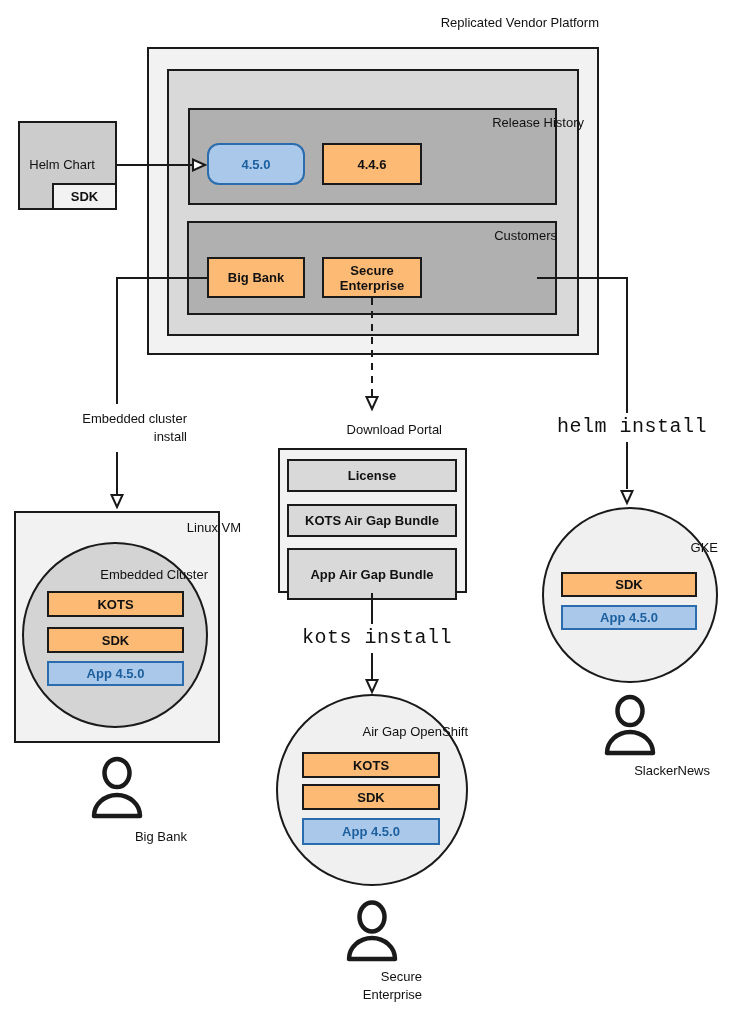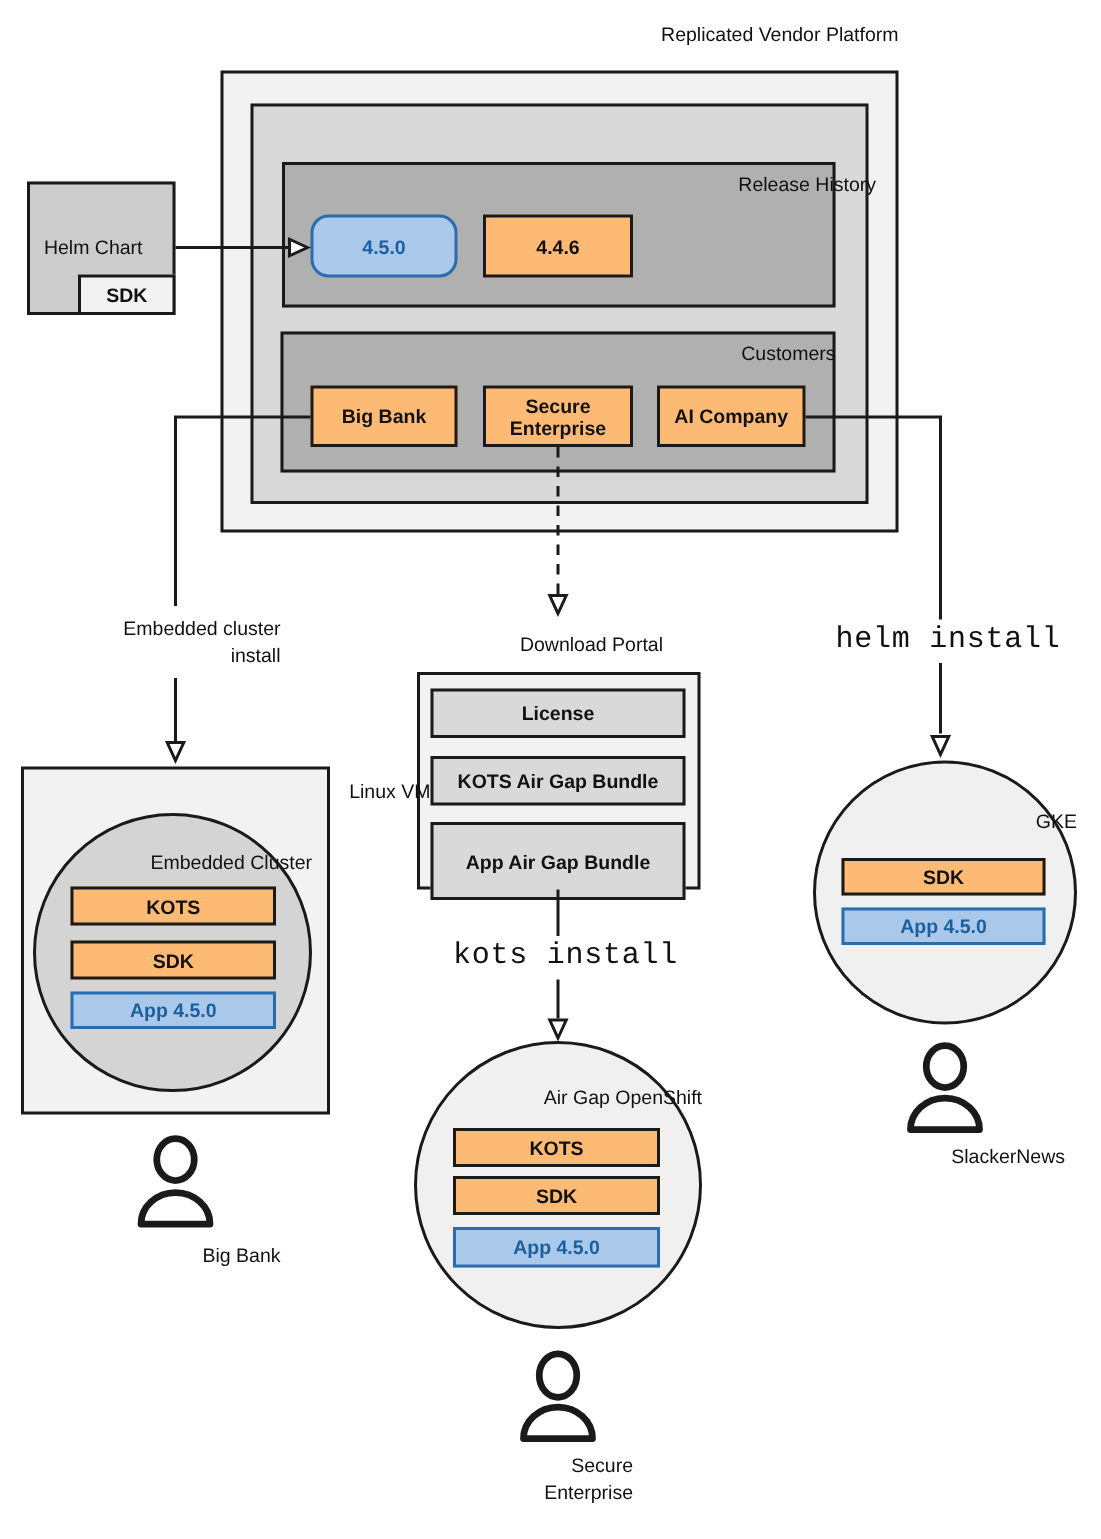--- a/index.html
+++ b/index.html
@@ -38,38 +38,37 @@
   <div class="lbl" style="left:188px;top:114px;width:369px;margin-left:27px;">Release History</div>
 
   <div class="box cell blue" style="left:207px;top:143px;width:98px;height:42px;border-radius:12px;">4.5.0</div>
   <div class="box cell fill-white" style="left:322px;top:143px;width:100px;height:42px;">4.4.6</div>
 
   <div class="box fill-dark" style="left:187px;top:221px;width:370px;height:94px;"></div>
   <div class="lbl" style="left:187px;top:227px;width:370px;">Customers</div>
 
   <div class="box cell fill-white" style="left:207px;top:257px;width:98px;height:41px;">Big Bank</div>
   <div class="box cell fill-white" style="left:322px;top:257px;width:100px;height:41px;padding:0 2px;">Secure Enterprise</div>
-  <div class="box cell fill-white" style="left:438px;top:257px;width:99px;height:41px;">AI Company</div>
 
   <div class="box fill-helm" style="left:18px;top:121px;width:99px;height:89px;"></div>
   <div class="lbl" style="left:18px;top:156px;width:77px;">Helm Chart</div>
   <div class="box cell fill-light" style="left:52px;top:183px;width:65px;height:27px;">SDK</div>
 
   <div class="lbl" style="left:47px;top:410px;width:140px;">Embedded cluster install</div>
   <div class="lbl mono" style="left:547px;top:418px;width:160px;">helm install</div>
   <div class="lbl" style="left:302px;top:421px;width:140px;">Download Portal</div>
   <div class="lbl mono" style="left:292px;top:629px;width:160px;">kots install</div>
 
   <div class="box fill-light" style="left:278px;top:448px;width:189px;height:145px;"></div>
   <div class="box cell fill-mid" style="left:287px;top:504px;width:170px;height:33px;">KOTS Air Gap Bundle</div>
   <div class="box cell fill-mid" style="left:287px;top:459px;width:170px;height:33px;">License</div>
   <div class="box cell fill-mid" style="left:287px;top:548px;width:170px;height:52px;">App Air Gap Bundle</div>
 
   <div class="box fill-light" style="left:14px;top:511px;width:206px;height:232px;"></div>
-  <div class="lbl" style="left:14px;top:519px;width:227px;padding-left:46px;">Linux VM</div>
+  <div class="lbl" style="left:14px;top:519px;width:227px;">Linux VM</div>
   <div class="box circle fill-circle-gray" style="left:22px;top:542px;width:186px;height:186px;"></div>
   <div class="lbl" style="left:22px;top:566px;width:186px;">Embedded Cluster</div>
   <div class="box cell fill-white" style="left:47px;top:591px;width:137px;height:26px;">KOTS</div>
   <div class="box cell fill-white" style="left:47px;top:627px;width:137px;height:26px;">SDK</div>
   <div class="box cell blue" style="left:47px;top:661px;width:137px;height:25px;">App 4.5.0</div>
 
   <div class="box circle fill-circle-light" style="left:542px;top:507px;width:176px;height:176px;"></div>
   <div class="lbl" style="left:542px;top:539px;width:176px;">GKE</div>
   <div class="box cell fill-white" style="left:561px;top:572px;width:136px;height:25px;">SDK</div>
   <div class="box cell blue" style="left:561px;top:605px;width:136px;height:25px;">App 4.5.0</div>

